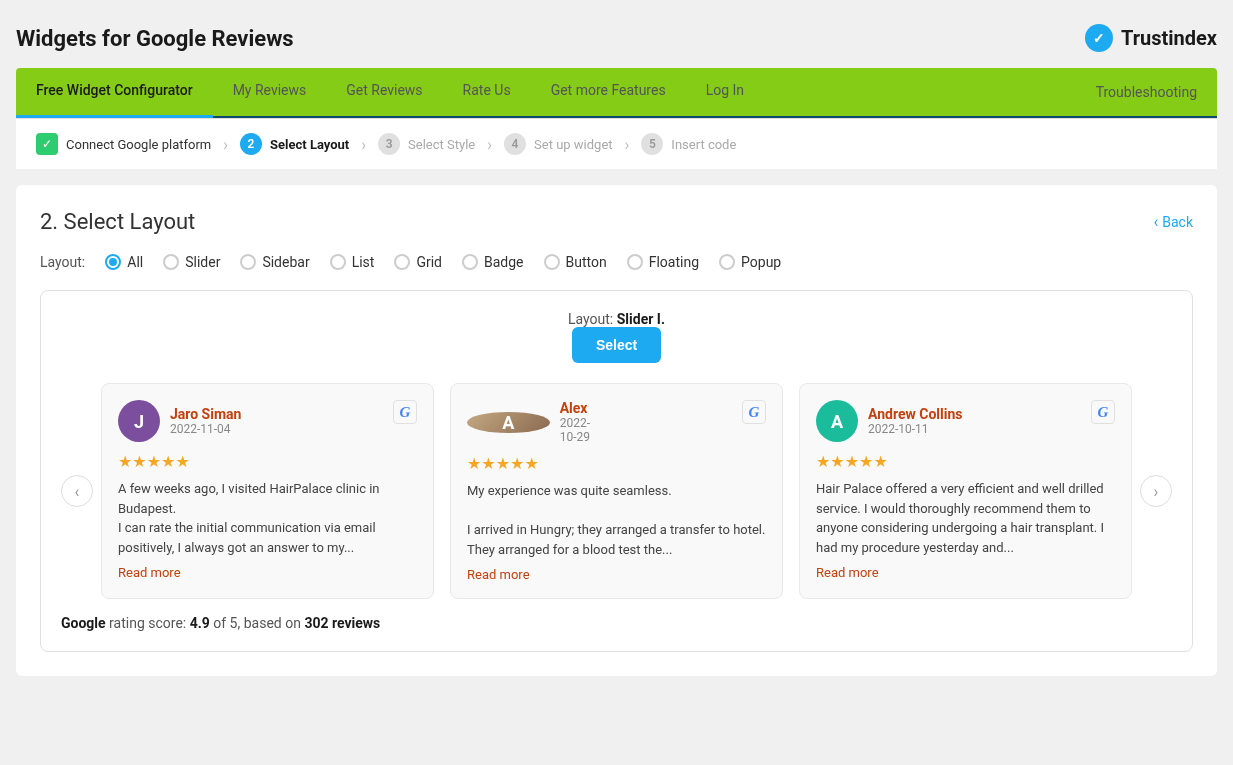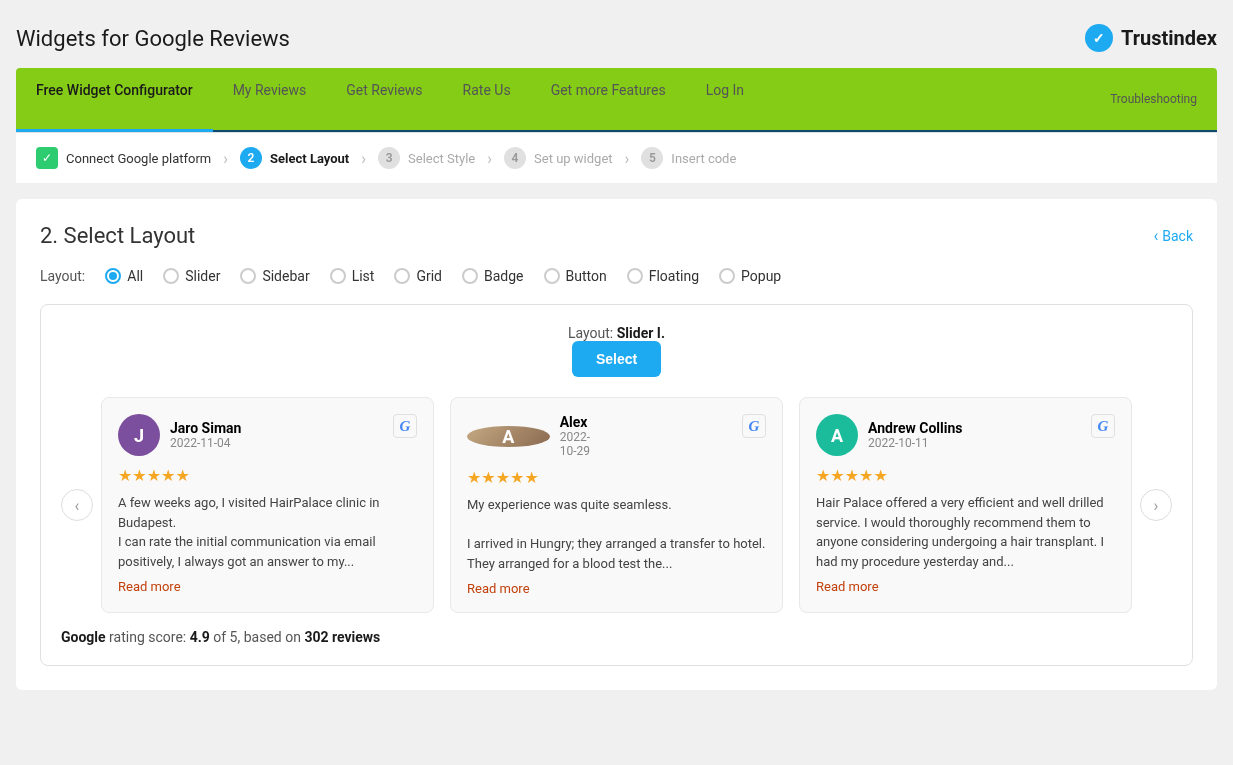--- a/index.html
+++ b/index.html
@@ -2,30 +2,30 @@
 <html><head>
   <meta charset="utf-8">
   <style>
     * { box-sizing: border-box; margin: 0; padding: 0; }
     body { font-family: -apple-system, BlinkMacSystemFont, 'Segoe UI', Roboto, sans-serif; background: #f0f0f0; color: #333; font-size: 14px; }
 
     .app-wrapper { background: #f0f0f0; min-height: 765px; padding: 16px; }
 
     
     .header { display: flex; align-items: center; justify-content: space-between; padding: 8px 0 16px 0; }
-    .header-title { font-size: 22px; font-weight: 400; color: #1a1a1a; }
+    .header-title { font-size: 22px; font-weight: 700; color: #1a1a1a; }
     .trustindex-logo { display: flex; align-items: center; gap: 8px; font-size: 20px; font-weight: 700; color: #1a1a1a; }
     .trustindex-check { width: 28px; height: 28px; background: #1eaaf1; border-radius: 50%; display: flex; align-items: center; justify-content: center; color: white; font-size: 14px; }
 
     
     .nav-tabs { background: #84cc16; border-radius: 4px 4px 0 0; display: flex; border-bottom: 2px solid #0c4a6e; margin-bottom: 0; }
     .nav-tab { padding: 14px 20px; cursor: pointer; font-size: 14px; color: #555; border-bottom: 3px solid transparent; margin-bottom: -2px; white-space: nowrap; }
     .nav-tab.active { color: #1a1a1a; border-bottom: 3px solid #1eaaf1; font-weight: 500; }
     .nav-spacer { flex: 1; }
-    .nav-troubleshooting { padding: 24px 20px; cursor: pointer; font-size: 12px; color: #555; }
+    .nav-troubleshooting { padding: 16px 20px; cursor: pointer; font-size: 14px; color: #555; }
 
     
     .wizard { background: #fff; padding: 14px 20px; display: flex; align-items: center; gap: 8px; border-top: 1px solid #e0e0e0; }
     .wizard-step { display: flex; align-items: center; gap: 8px; }
     .wizard-check { width: 22px; height: 22px; background: #2ecc71; border-radius: 4px; display: flex; align-items: center; justify-content: center; color: white; font-size: 12px; flex-shrink: 0; }
     .wizard-num { width: 22px; height: 22px; border-radius: 50%; display: flex; align-items: center; justify-content: center; font-size: 12px; font-weight: 600; flex-shrink: 0; }
     .wizard-num.active { background: #1eaaf1; color: white; }
     .wizard-num.inactive { background: #e0e0e0; color: #999; }
     .wizard-label { font-size: 13px; }
     .wizard-label.active { font-weight: 700; color: #1a1a1a; }
@@ -54,21 +54,21 @@
     .layout-card-label strong { color: #1a1a1a; }
     .select-btn { background: #1eaaf1; color: white; border: none; padding: 10px 24px; border-radius: 6px; font-size: 14px; font-weight: 600; cursor: pointer; }
 
     
     .reviews-container { position: relative; display: flex; align-items: center; }
     .reviews-grid { display: flex; gap: 16px; flex: 1; }
     .review-card { background: #f9f9f9; border: 1px solid #e8e8e8; border-radius: 8px; padding: 16px; flex: 1; min-width: 0; }
     .review-header { display: flex; align-items: flex-start; justify-content: space-between; margin-bottom: 10px; }
     .reviewer-info { display: flex; align-items: center; gap: 10px; }
     .reviewer-avatar { width: 42px; height: 42px; border-radius: 50%; display: flex; align-items: center; justify-content: center; font-size: 18px; font-weight: 700; color: white; flex-shrink: 0; }
-    .reviewer-name { font-size: 14px; font-weight: 700; color: #000000; }
+    .reviewer-name { font-size: 14px; font-weight: 700; color: #c2410c; }
     .reviewer-date { font-size: 12px; color: #888; }
     .stars { color: #f5a623; font-size: 16px; margin-bottom: 8px; }
     .review-text { font-size: 13px; color: #444; line-height: 1.5; }
     .read-more { font-size: 13px; color: #c2410c; cursor: pointer; margin-top: 8px; display: block; }
     .slider-arrow { width: 32px; height: 32px; border: 1px solid #ddd; border-radius: 50%; display: flex; align-items: center; justify-content: center; cursor: pointer; font-size: 16px; color: #999; background: white; flex-shrink: 0; }
     .slider-arrow.left { margin-right: 8px; }
     .slider-arrow.right { margin-left: 8px; }
 
     
     .rating-footer { margin-top: 16px; font-size: 14px; color: #555; }

